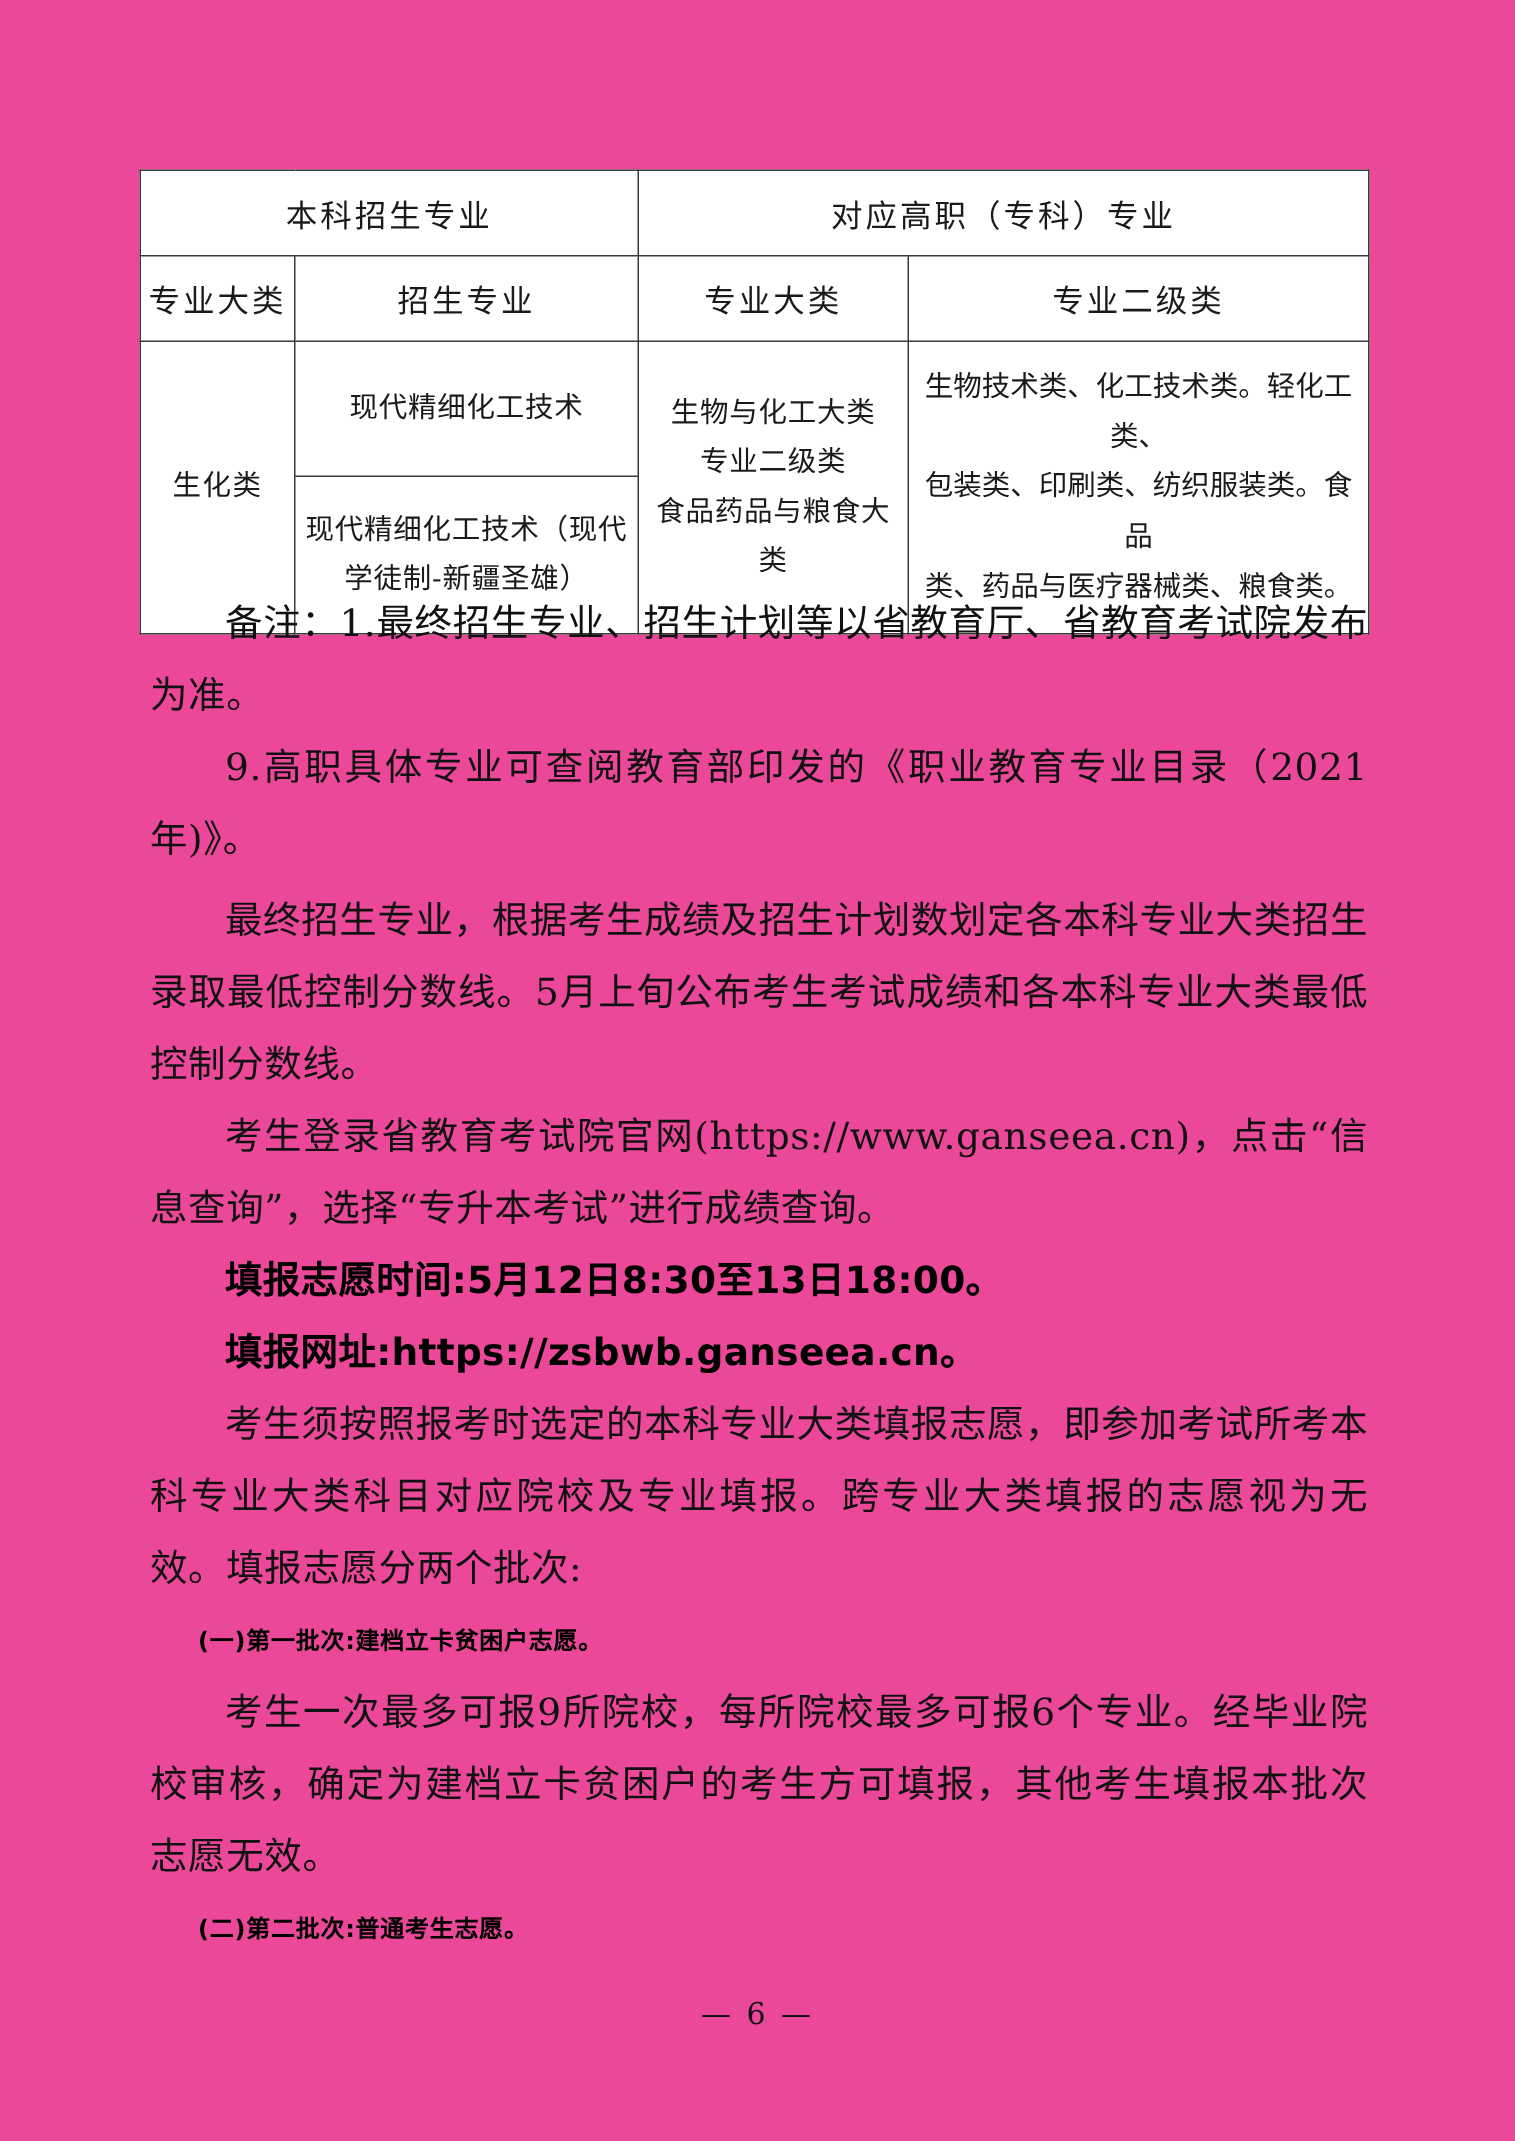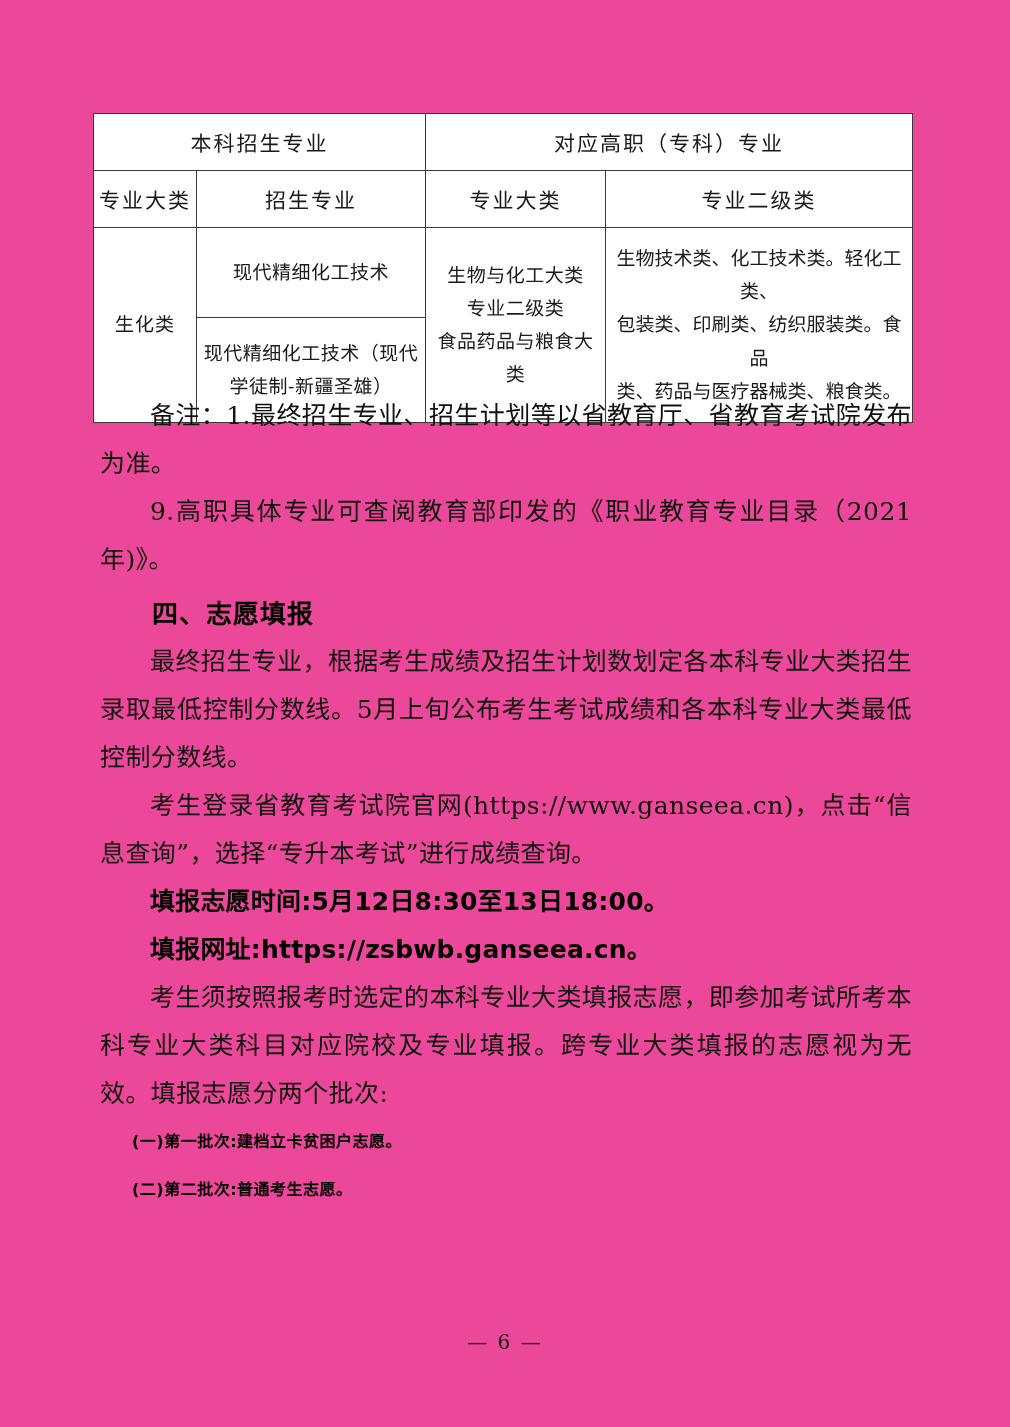--- a/index.html
+++ b/index.html
@@ -202,34 +202,34 @@
     </table>
   </div>
 
   <div class="content">
 
     <p class="para indent">备注：1.最终招生专业、招生计划等以省教育厅、省教育考试院发布为准。</p>
     <p class="para indent">9.高职具体专业可查阅教育部印发的《职业教育专业目录（2021年)》。</p>
 
     <div class="gap-sm"></div>
 
-    <p class="heading">四、志愿填报</p>
 
     <p class="para indent">最终招生专业，根据考生成绩及招生计划数划定各本科专业大类招生录取最低控制分数线。5月上旬公布考生考试成绩和各本科专业大类最低控制分数线。</p>
 
     <p class="para indent">考生登录省教育考试院官网(https://www.ganseea.cn)，点击“信息查询”，选择“专升本考试”进行成绩查询。</p>
 
     <p class="boldline">填报志愿时间:5月12日8:30至13日18:00。</p>
 
     <p class="boldline">填报网址:https://zsbwb.ganseea.cn。</p>
 
     <p class="para indent">考生须按照报考时选定的本科专业大类填报志愿，即参加考试所考本科专业大类科目对应院校及专业填报。跨专业大类填报的志愿视为无效。填报志愿分两个批次:</p>
 
     <p class="subheading">(一)第一批次:建档立卡贫困户志愿。</p>
 
+    <p class="para indent">考生一次最多可报9所院校，每所院校最多可报6个专业。经毕业院校审核，确定为建档立卡贫困户的考生方可填报，其他考生填报本批次志愿无效。</p>
 
     <p class="subheading">(二)第二批次:普通考生志愿。</p>
 
   </div>
 
   <div class="footer">— 6 —</div>
 
 </div>
 
 </body></html>

